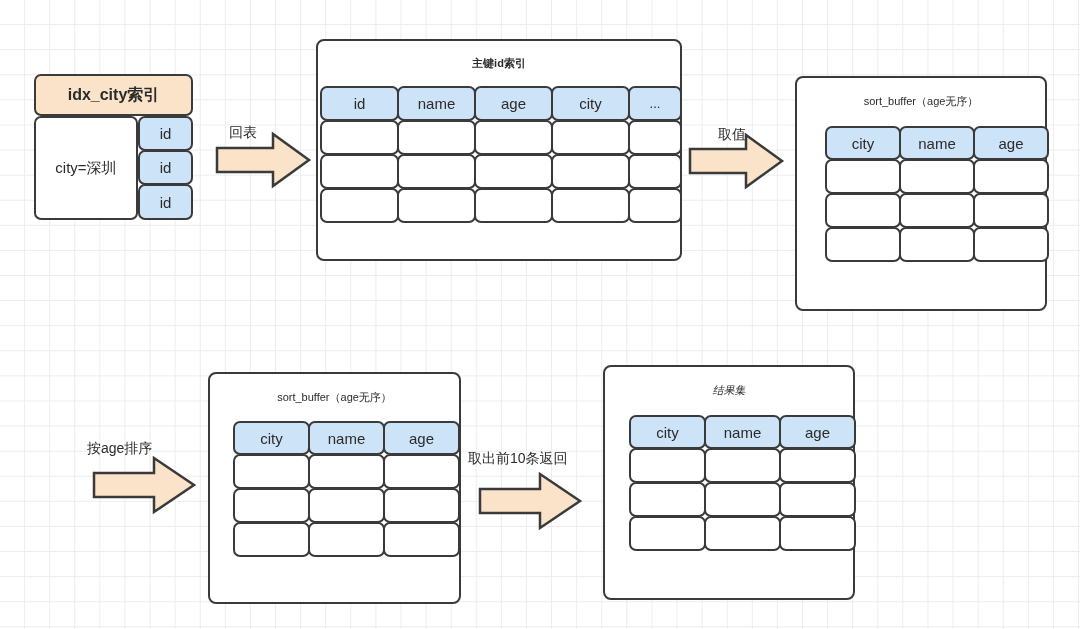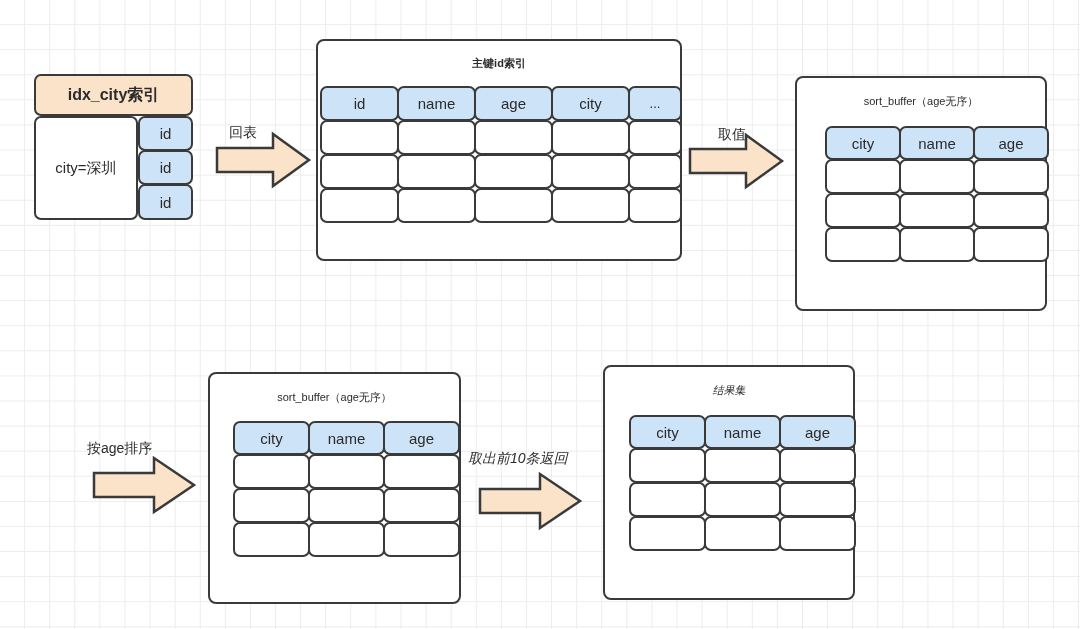--- a/index.html
+++ b/index.html
@@ -171,21 +171,21 @@
     <div class="cell" style="left:23px;  top:148px; width:77px; height:35px;"></div>
     <div class="cell" style="left:98px;  top:148px; width:77px; height:35px;"></div>
     <div class="cell" style="left:173px; top:148px; width:77px; height:35px;"></div>
   </div>
 
   <div class="arrow" style="left:478px; top:472px;">
     <svg width="104" height="58" viewBox="0 0 104 58">
       <path d="M2,17 L62,17 L62,2 L102,29 L62,56 L62,41 L2,41 Z" fill="#fae3c8" stroke="#3a3a3a" stroke-width="2.5" stroke-linejoin="miter"></path>
     </svg>
   </div>
-  <div class="arrow-label" style="left:468px; top:450px;font-style:italic;">取出前10条返回</div>
+  <div class="arrow-label" style="left:468px; top:450px;">取出前10条返回</div>
 
   <div class="panel" style="left:603px; top:365px; width:252px; height:235px;">
     <div class="panel-title" style="margin-top:16px;font-style:italic;">结果集</div>
 
     <div class="cell head" style="left:24px; top:48px; width:77px; height:34px;">city</div>
     <div class="cell head" style="left:99px; top:48px; width:77px; height:34px;">name</div>
     <div class="cell head" style="left:174px; top:48px; width:77px; height:34px;">age</div>
 
     <div class="cell" style="left:24px;  top:81px; width:77px; height:35px;"></div>
     <div class="cell" style="left:99px;  top:81px; width:77px; height:35px;"></div>

